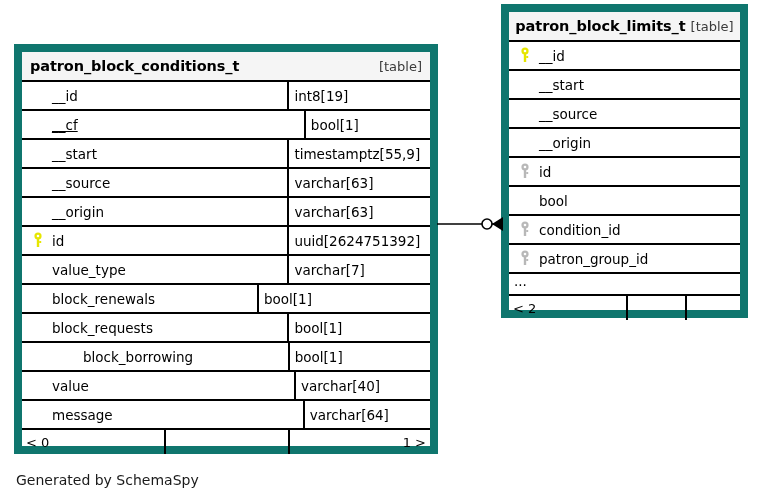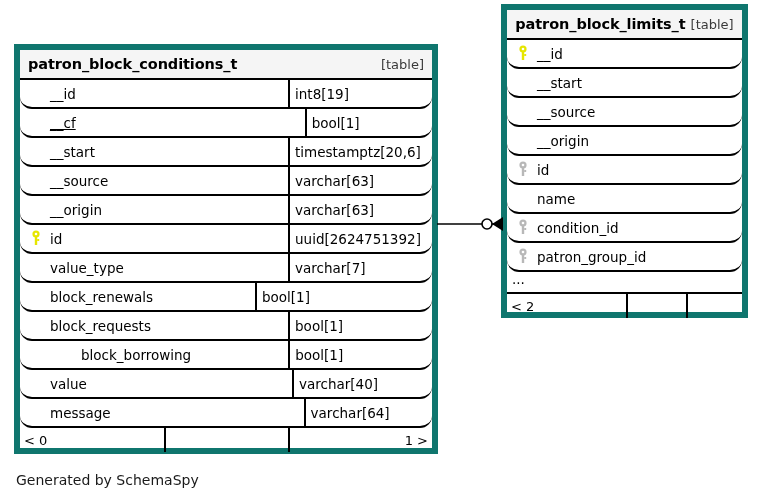--- a/index.html
+++ b/index.html
@@ -18,21 +18,21 @@
 
   .canvas {
     position: absolute;
     inset: 0;
   }
 
   
   .entity {
     position: absolute;
     background: #ffffff;
-    border: 6px solid #0f766e;
+    border: 8px solid #0f766e;
     box-sizing: border-box;
   }
 
   .entity-header {
     background: #f5f5f5;
     border-bottom: 2px solid #000000;
     box-sizing: border-box;
     height: 30px;
     display: flex;
     align-items: center;
@@ -52,21 +52,20 @@
   }
   .entity-header.center .entity-tag {
     margin-left: 5px;
   }
 
   .row {
     display: flex;
     height: 29px;
     border-bottom: 2px solid #000000;
     box-sizing: border-box;
-    border-radius: 12px;
   }
   .row:last-child { border-bottom: none; }
 
   .cell-name {
     display: flex;
     align-items: center;
     box-sizing: border-box;
     padding-left: 5px;
     font-size: 13.5px;
     overflow: hidden;
@@ -169,21 +168,21 @@
         <span class="colname">__cf</span>
       </div>
       <div class="cell-type" style="width:146px;">bool[1]</div>
     </div>
 
     <div class="row">
       <div class="cell-name" style="width:272px;">
         <span class="keyslot"></span>
         <span class="colname">__start</span>
       </div>
-      <div class="cell-type" style="width:146px;">timestamptz[20,6]</div>
+      <div class="cell-type" style="width:146px;">timestamptz[55,9]</div>
     </div>
 
     <div class="row">
       <div class="cell-name" style="width:272px;">
         <span class="keyslot"></span>
         <span class="colname">__source</span>
       </div>
       <div class="cell-type" style="width:146px;">varchar[63]</div>
     </div>
 
@@ -317,21 +316,21 @@
             <rect x="6.2" y="9" width="2" height="2" fill="#b8b8b8"></rect>
           </svg>
         </span>
         <span class="colname">id</span>
       </div>
     </div>
 
     <div class="row">
       <div class="cell-name" style="width:241px;">
         <span class="keyslot"></span>
-        <span class="colname">name</span>
+        <span class="colname">bool</span>
       </div>
     </div>
 
     <div class="row">
       <div class="cell-name" style="width:241px;">
         <span class="keyslot">
           <svg class="key-icon" width="10" height="18" viewBox="0 0 10 18">
             <circle cx="5" cy="4" r="3.6" fill="#b8b8b8"></circle>
             <circle cx="5" cy="4" r="1.3" fill="#ffffff"></circle>
             <rect x="3.8" y="6" width="2.4" height="9" fill="#b8b8b8"></rect>

